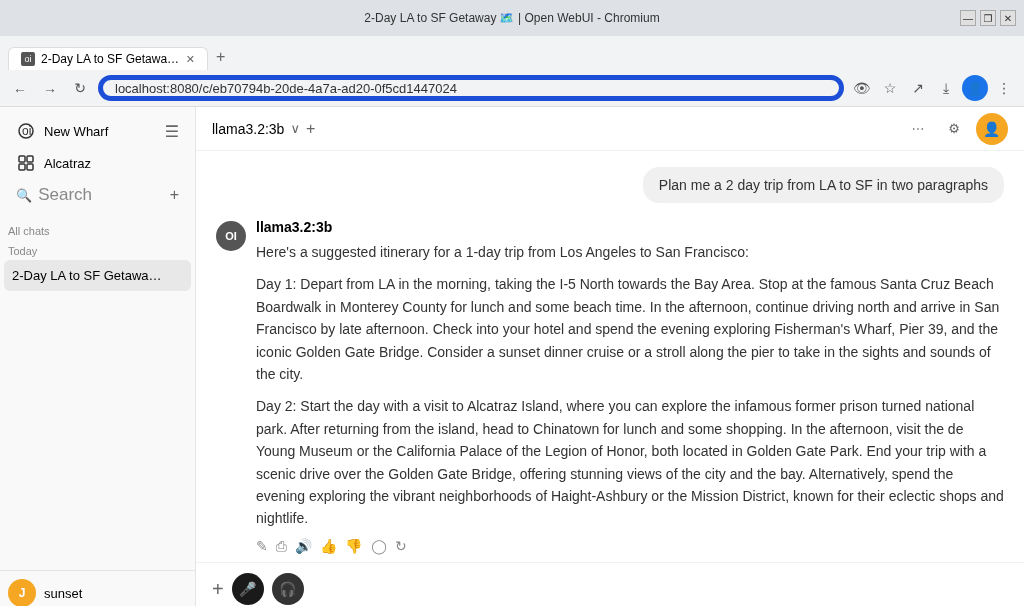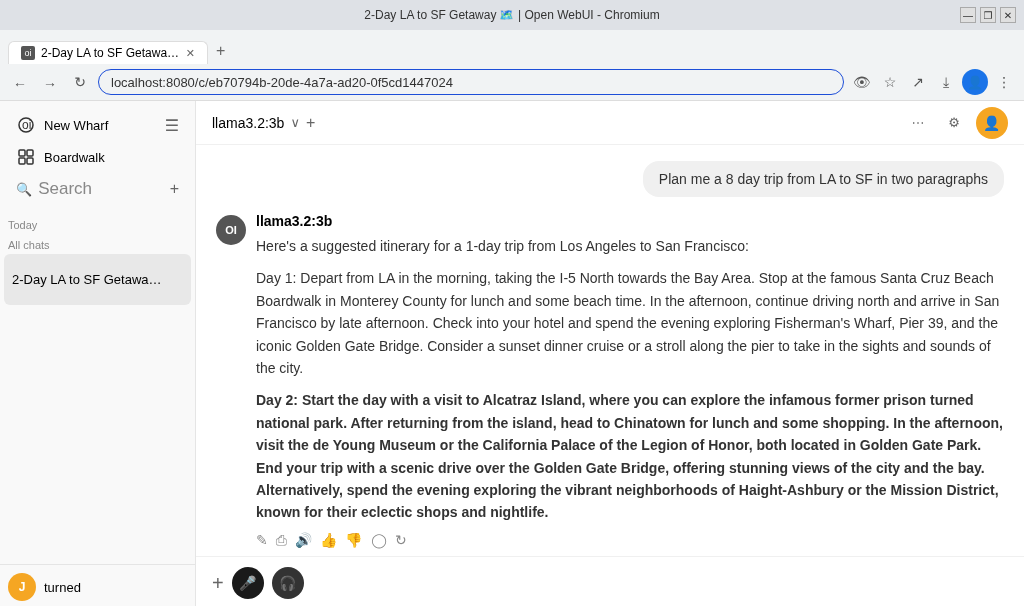--- a/index.html
+++ b/index.html
@@ -1,54 +1,54 @@
 <!DOCTYPE html>
 <html><head>
   <meta charset="utf-8">
   <style>
     * { box-sizing: border-box; margin: 0; padding: 0; }
     body { font-family: -apple-system, BlinkMacSystemFont, 'Segoe UI', sans-serif; font-size: 13px; background: #fff; overflow: hidden; }
 
     
     .browser-chrome { background: #f1f3f4; border-bottom: 1px solid #ddd; }
-    .title-bar { display: flex; align-items: center; justify-content: center; height: 30px; background: #dee1e6; font-size: 12px; color: #333; position: relative; }
+    .title-bar { display: flex; align-items: center; justify-content: center; height: 36px; background: #dee1e6; font-size: 12px; color: #333; position: relative; }
     .title-bar-controls { position: absolute; right: 8px; display: flex; gap: 4px; }
     .title-bar-btn { width: 16px; height: 16px; border: 1px solid #aaa; background: #e0e0e0; cursor: pointer; display: flex; align-items: center; justify-content: center; font-size: 10px; }
 
     .tab-bar { display: flex; align-items: flex-end; padding: 4px 8px 0; height: 34px; }
     .tab { display: flex; align-items: center; gap: 6px; padding: 4px 12px; background: #fff; border: 1px solid #ddd; border-bottom: none; border-radius: 6px 6px 0 0; font-size: 12px; max-width: 200px; }
     .tab-favicon { width: 14px; height: 14px; background: #555; border-radius: 2px; font-size: 9px; display: flex; align-items: center; justify-content: center; color: white; }
     .tab-title { flex: 1; white-space: nowrap; overflow: hidden; text-overflow: ellipsis; font-size: 12px; }
     .tab-close { cursor: pointer; color: #666; font-size: 11px; }
     .tab-new { padding: 4px 8px; cursor: pointer; color: #666; font-size: 16px; }
 
     .address-bar { display: flex; align-items: center; padding: 4px 8px; gap: 6px; height: 36px; }
     .nav-btn { width: 24px; height: 24px; display: flex; align-items: center; justify-content: center; cursor: pointer; color: #555; border-radius: 50%; font-size: 14px; }
-    .address-input { flex: 1; height: 26px; border: 1px solid #1d4ed8; border-radius: 13px; padding: 0 12px; font-size: 13px; background: #f1f3f4; color: #333; }
+    .address-input { flex: 1; height: 26px; border: 5px solid #1d4ed8; border-radius: 13px; padding: 0 12px; font-size: 13px; background: #f1f3f4; color: #333; }
     .address-right { display: flex; gap: 4px; align-items: center; }
     .addr-icon { width: 24px; height: 24px; display: flex; align-items: center; justify-content: center; cursor: pointer; color: #555; font-size: 14px; }
     .profile-icon { width: 26px; height: 26px; border-radius: 50%; background: #1a73e8; display: flex; align-items: center; justify-content: center; color: white; font-size: 13px; cursor: pointer; }
 
     
     .app { display: flex; height: calc(606px - 98px); }
 
     
     .sidebar { width: 196px; min-width: 196px; background: #f9f9f9; border-right: 1px solid #e5e5e5; display: flex; flex-direction: column; }
     .sidebar-top { padding: 8px; }
     .sidebar-new-chat { display: flex; align-items: center; justify-content: space-between; padding: 6px 8px; cursor: pointer; border-radius: 6px; }
     .sidebar-new-chat-left { display: flex; align-items: center; gap: 8px; font-size: 13px; font-weight: 500; }
     .sidebar-icon { width: 20px; height: 20px; display: flex; align-items: center; justify-content: center; }
     .sidebar-workspace { display: flex; align-items: center; gap: 8px; padding: 6px 8px; cursor: pointer; border-radius: 6px; font-size: 13px; }
     .sidebar-search { display: flex; align-items: center; gap: 6px; padding: 6px 8px; border-radius: 6px; background: transparent; cursor: pointer; }
     .sidebar-search-text { color: #888; font-size: 17px; flex: 1; }
     .sidebar-search-plus { color: #666; font-size: 16px; cursor: pointer; }
 
     .sidebar-section-label { padding: 6px 8px 2px; font-size: 11px; color: #888; }
     .chat-list { flex: 1; overflow-y: auto; }
-    .chat-item { display: flex; align-items: center; justify-content: center; padding: 16px 8px; cursor: pointer; border-radius: 6px; margin: 1px 4px; }
+    .chat-item { display: flex; align-items: center; justify-content: center; padding: 6px 8px; cursor: pointer; border-radius: 6px; margin: 1px 4px; }
     .chat-item.active { background: #e8e8e8; }
     .chat-item-title { font-size: 13px; flex: 1; white-space: nowrap; overflow: hidden; text-overflow: ellipsis; }
     .chat-item-menu { color: #888; font-size: 16px; opacity: 0; }
 
     .sidebar-bottom { padding: 8px; border-top: 1px solid #e5e5e5; display: flex; align-items: center; gap: 8px; }
     .user-avatar { width: 28px; height: 28px; border-radius: 50%; background: #f5a623; display: flex; align-items: center; justify-content: center; color: white; font-size: 12px; font-weight: bold; }
     .user-name { font-size: 13px; }
 
     
     .main { flex: 1; display: flex; flex-direction: column; background: #fff; overflow: hidden; }
@@ -68,21 +68,21 @@
     .user-message { display: flex; justify-content: flex-end; }
     .user-bubble { background: #f0f0f0; border-radius: 16px; padding: 10px 16px; max-width: 70%; font-size: 14px; color: #333; }
 
     
     .ai-message { display: flex; gap: 10px; }
     .ai-avatar { width: 30px; height: 30px; background: #555; border-radius: 50%; display: flex; align-items: center; justify-content: center; color: white; font-size: 11px; font-weight: bold; flex-shrink: 0; margin-top: 2px; }
     .ai-content { flex: 1; }
     .ai-name { font-size: 14px; font-weight: 600; margin-bottom: 6px; }
     .ai-text { font-size: 14px; line-height: 1.6; color: #333; }
     .ai-text p { margin-bottom: 10px; }
-    .ai-text p:last-child { margin-bottom: 0; font-weight: bold; }
+    .ai-text p:last-child { margin-bottom: 0; }
 
     .message-actions { display: flex; gap: 8px; margin-top: 8px; color: #888; }
     .action-btn { cursor: pointer; font-size: 14px; }
 
     
     .chat-input-area { padding: 10px 16px; border-top: 1px solid #f0f0f0; display: flex; align-items: center; gap: 8px; }
     .input-plus { font-size: 20px; color: #666; cursor: pointer; }
     .chat-input { flex: 1; border: none; outline: none; font-size: 14px; color: #333; background: transparent; }
     .input-mic { width: 32px; height: 32px; border-radius: 50%; background: #333; display: flex; align-items: center; justify-content: center; color: white; cursor: pointer; font-size: 14px; }
     .input-action { width: 32px; height: 32px; border-radius: 50%; background: #1a1a1a; display: flex; align-items: center; justify-content: center; color: white; cursor: pointer; font-size: 14px; }
@@ -145,44 +145,44 @@
 
       <div class="sidebar-workspace">
         <div class="sidebar-icon">
           <svg width="16" height="16" viewBox="0 0 16 16" fill="none">
             <rect x="1" y="1" width="6" height="6" rx="1" stroke="#333" stroke-width="1.5"></rect>
             <rect x="9" y="1" width="6" height="6" rx="1" stroke="#333" stroke-width="1.5"></rect>
             <rect x="1" y="9" width="6" height="6" rx="1" stroke="#333" stroke-width="1.5"></rect>
             <rect x="9" y="9" width="6" height="6" rx="1" stroke="#333" stroke-width="1.5"></rect>
           </svg>
         </div>
-        <span>Boardwalk</span>
+        <span>Alcatraz</span>
       </div>
 
       <div class="sidebar-search">
         <div style="color:#888; font-size:13px;">🔍</div>
         <span class="sidebar-search-text">Search</span>
         <span class="sidebar-search-plus">+</span>
       </div>
     </div>
 
     <div class="chat-list">
+      <div class="sidebar-section-label">All chats</div>
       <div class="sidebar-section-label">Today</div>
-      <div class="sidebar-section-label">All chats</div>
       <div class="chat-item active">
         <span class="chat-item-title">2-Day LA to SF Getaway 🗺️</span>
         <span class="chat-item-menu">⋯</span>
       </div>
     </div>
 
     <div class="sidebar-bottom">
       <div class="user-avatar">
         <span>J</span>
       </div>
-      <span class="user-name">turned</span>
+      <span class="user-name">sunset</span>
     </div>
   </div>
 
   <div class="main">
 
     <div class="chat-header">
       <div class="chat-header-left">
         <span class="model-name">llama3.2:3b</span>
         <span class="model-dropdown">∨</span>
         <span class="header-plus">+</span>
@@ -197,21 +197,21 @@
         <div class="header-orange-btn">
           <span>👤</span>
         </div>
       </div>
     </div>
 
     <div class="chat-messages">
 
       <div class="user-message">
         <div class="user-bubble">
-          <span>Plan me a 8 day trip from LA to SF in two paragraphs</span>
+          <span>Plan me a 2 day trip from LA to SF in two paragraphs</span>
         </div>
       </div>
 
       <div class="ai-message">
         <div class="ai-avatar">
           <span>OI</span>
         </div>
         <div class="ai-content">
           <div class="ai-name">llama3.2:3b</div>
           <div class="ai-text">

